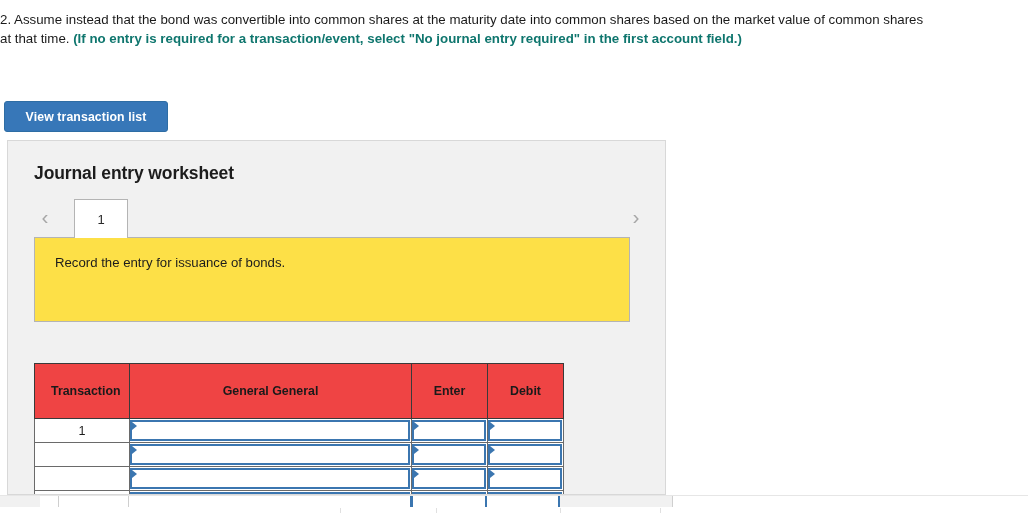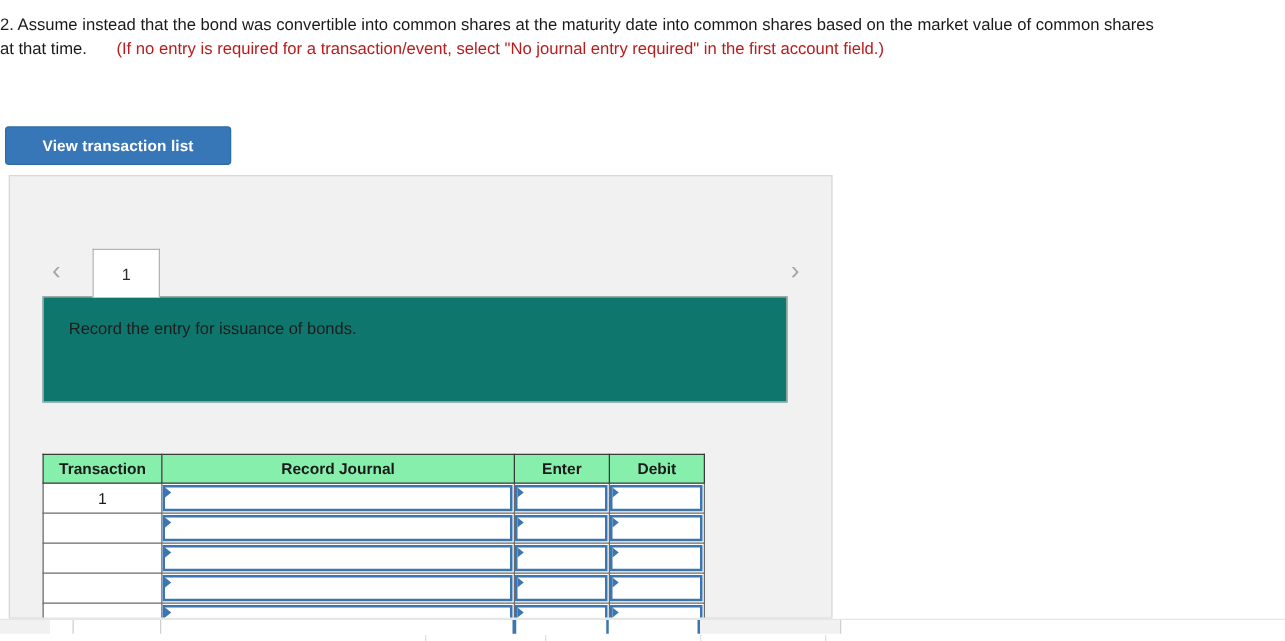--- a/index.html
+++ b/index.html
@@ -21,31 +21,30 @@
     position: absolute;
     left: 0px;
     top: 10px;
     width: 935px;
     font-size: 13.3px;
     line-height: 19px;
     color: #1a1a1a;
   }
   #question-block .q-text { }
   #question-block .q-redbold {
-    color: #b91c1c;
-    font-weight: normal;
-    margin-left: 20px;
+    color: #0f766e;
+    font-weight: bold;
   }
 
   
   #view-transaction-list-button {
     position: absolute;
     left: 4px;
     top: 101px;
-    width: 181px;
+    width: 164px;
     height: 31px;
     background: #3777B8;
     border: 1px solid #2e6da4;
     border-radius: 3px;
     color: #ffffff;
     font-size: 12.3px;
     font-weight: bold;
     letter-spacing: .1px;
     cursor: pointer;
     padding: 0;
@@ -121,21 +120,21 @@
     z-index: 3;
   }
 
   
   #entry-description-box {
     position: absolute;
     left: 26px;
     top: 96px;
     width: 596px;
     height: 85px;
-    background: #0f766e;
+    background: #fde047;
     border: 1px solid #b4b4b4;
     box-sizing: border-box;
     z-index: 1;
   }
   #entry-description-text {
     position: absolute;
     left: 20px;
     top: 17px;
     font-size: 13.2px;
     color: #1c1c1c;
@@ -152,27 +151,27 @@
   
   #journal-table {
     position: absolute;
     left: 26px;
     top: 222px;
     width: 529px;
     border-collapse: collapse;
     table-layout: fixed;
   }
   #journal-table th {
-    background: #86efac;
+    background: #ef4444;
     border: 1px solid #3a3a3a;
     height: 22px;
     font-size: 12.4px;
     font-weight: bold;
     color: #1a1a1a;
-    padding: 0;
+    padding: 16px;
     text-align: center;
   }
   #journal-table td {
     border: 1px solid #6a6a6a;
     height: 23px;
     padding: 0;
     background: #ffffff;
     vertical-align: middle;
   }
   .col-transaction { width: 95px; }
@@ -254,20 +253,21 @@
 <body>
 
 <div id="question-block">
   <span class="q-text">2. Assume instead that the bond was convertible into common shares at the maturity date into common shares based on the market value of common shares at that time. </span><span class="q-redbold">(If no entry is required for a transaction/event, select "No journal entry required" in the first account field.)</span>
 </div>
 
 <button id="view-transaction-list-button">View transaction list</button>
 
 <div id="worksheet-panel">
 
+  <div id="worksheet-title">Journal entry worksheet</div>
 
   <div id="tabs-strip">
     <div id="tab-prev-arrow">‹</div>
     <div class="wk-tab">1</div>
     <div id="tab-next-arrow">›</div>
   </div>
 
   <div id="entry-description-box">
     <div id="entry-description-text">Record the entry for issuance of bonds.</div>
   </div>
@@ -276,21 +276,21 @@
   <table id="journal-table">
     <colgroup>
       <col class="col-transaction">
       <col class="col-journal">
       <col class="col-debit">
       <col class="col-credit">
     </colgroup>
     <thead>
       <tr>
         <th>Transaction</th>
-        <th>Record Journal</th>
+        <th>General General</th>
         <th>Enter</th>
         <th>Debit</th>
       </tr>
     </thead>
     <tbody id="journal-table-body">
         <tr>
           <td class="txn-cell">1</td>
           <td class="input-cell">
             <div class="cell-input">
               <span class="cell-caret"></span>

